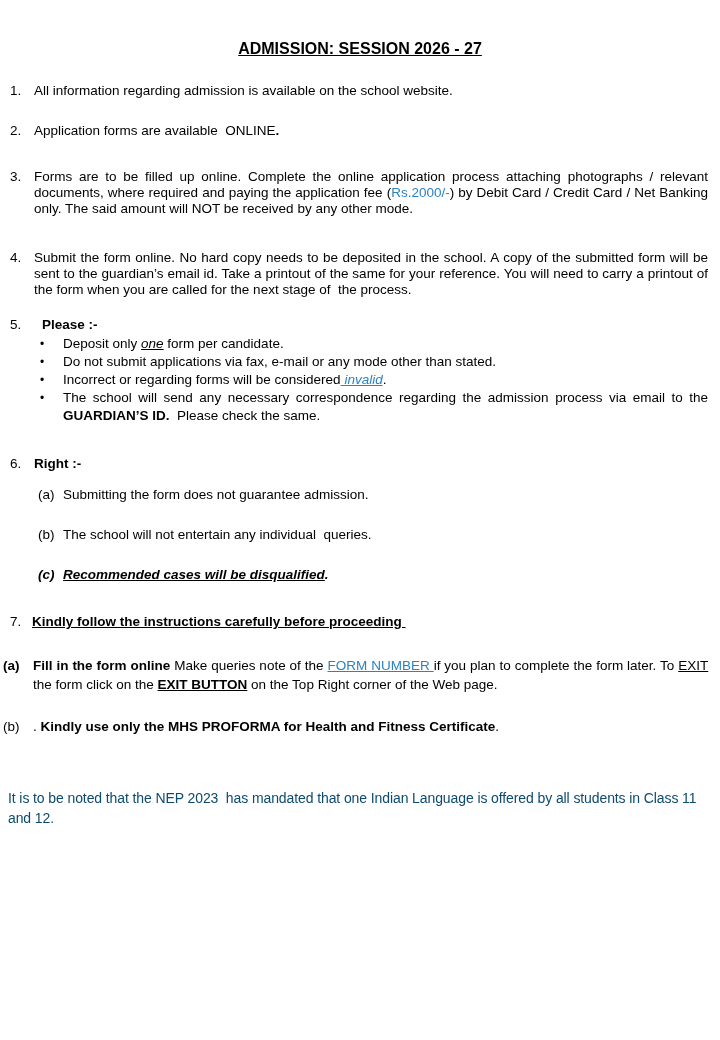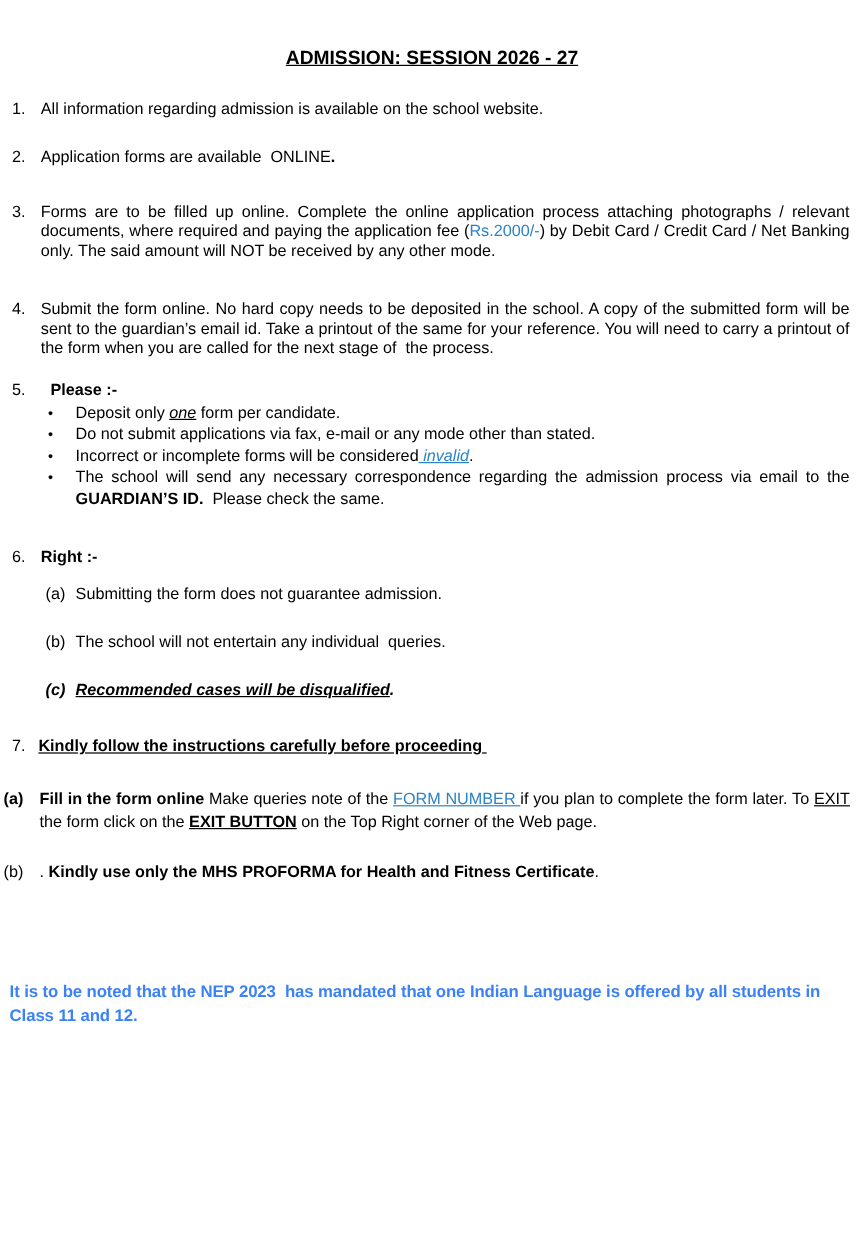--- a/index.html
+++ b/index.html
@@ -38,26 +38,26 @@
   .sub{display:flex;margin-left:38px;margin-top:24px;}
   .sub.first{margin-top:15px;}
   .subnum{flex:none;width:25px;}
   .subbody{flex:1;padding-right:12px;}
   .mt-i7{margin-top:30px;line-height:17px;}
   .p7{display:flex;margin-top:26px;line-height:19px;}
   .p7 .pnum{flex:none;width:30px;margin-left:3px;}
   .p7 .pbody{flex:1;padding-right:8px;}
   .p7b{margin-top:23px;}
   .rednote{
-    margin:80px 10px 0 8px;
-    font-weight:bold;
+    margin:52px 10px 0 8px;
+    font-weight:normal;
     font-size:14px;
     line-height:20px;
     letter-spacing:-0.1px;
-    color:#3b82f6;
+    color:#0c4a6e;
   }
   .b{font-weight:bold;}
   .it{font-style:italic;}
   .u{text-decoration:underline;margin-top:16px;}
   .blue{color:#2b83c5;}
 </style>
 </head>
 <body>
 
 <div class="page">
@@ -93,21 +93,21 @@
     <div class="bullet">
       <span class="dot">•</span>
       <div class="btext"><span>Deposit only </span><span class="it u">one</span><span> form per candidate.</span></div>
     </div>
     <div class="bullet">
       <span class="dot">•</span>
       <div class="btext"><span>Do not submit applications via fax, e-mail or any mode other than stated.</span></div>
     </div>
     <div class="bullet">
       <span class="dot">•</span>
-      <div class="btext"><span>Incorrect or incomplete forms will be considered</span><span class="it u blue"> invalid</span><span>.</span></div>
+      <div class="btext"><span>Incorrect or regarding forms will be considered</span><span class="it u blue"> invalid</span><span>.</span></div>
     </div>
     <div class="bullet">
       <span class="dot">•</span>
       <div class="btext justify"><span>The school will send any necessary correspondence regarding the admission process via email to the </span><span class="b">GUARDIAN’S ID.</span><span>&nbsp; Please check the same.</span></div>
     </div>
   </div>
 
   <div class="li mt-i6">
     <span class="num">6.</span>
     <div class="body"><span class="b">Right :-</span></div>

